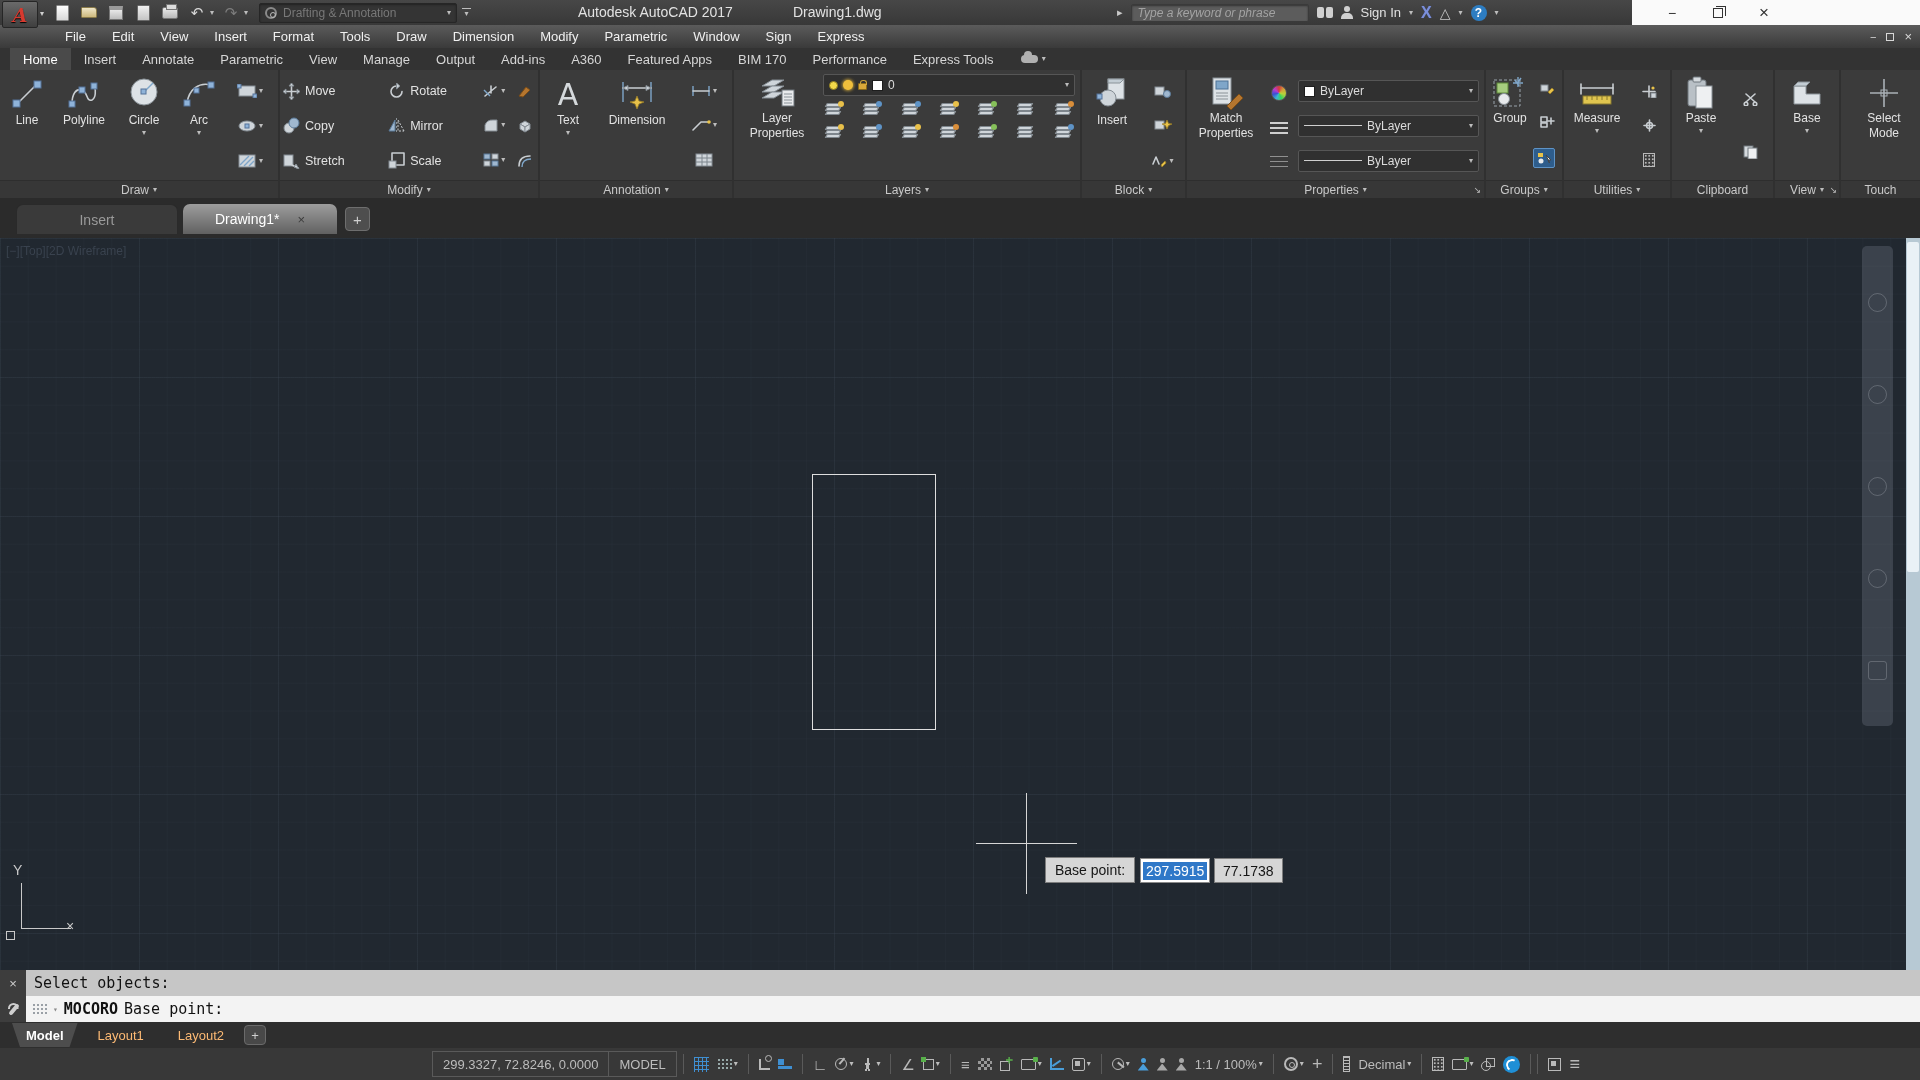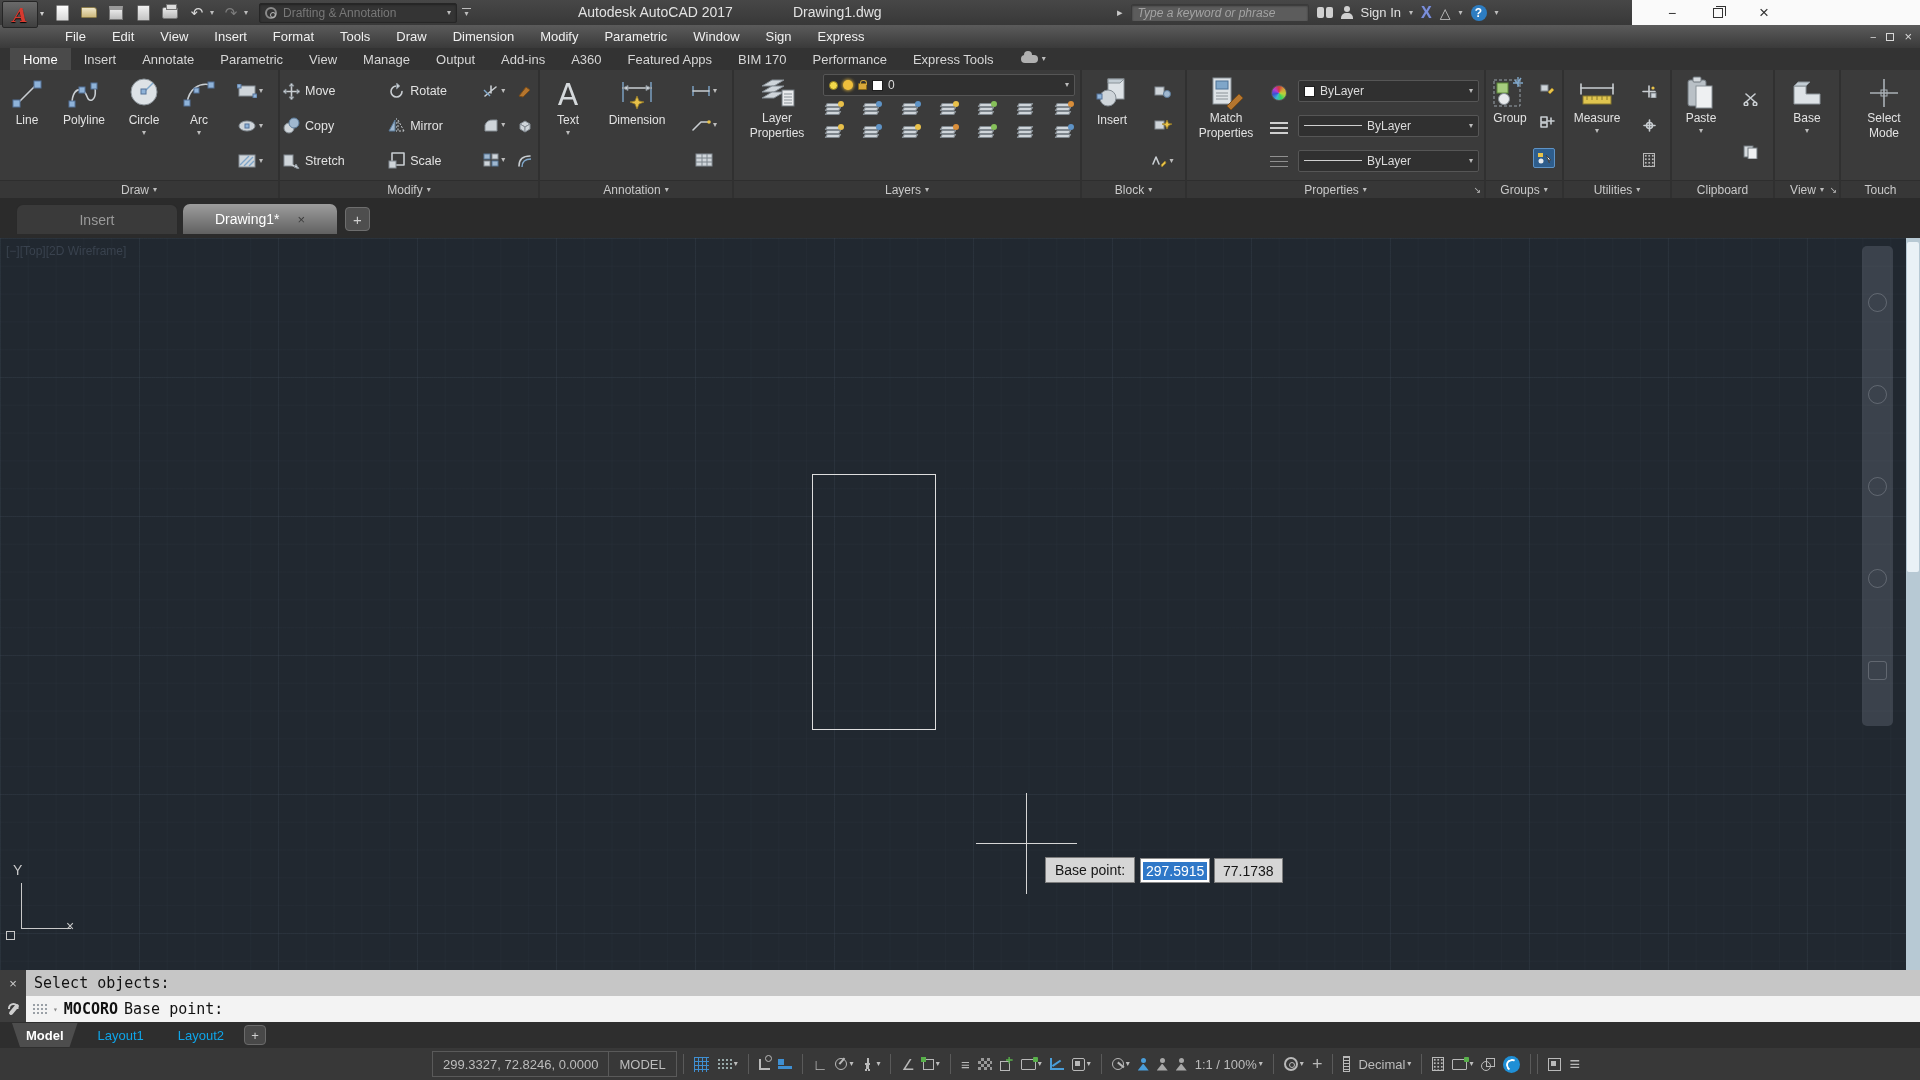--- a/index.html
+++ b/index.html
@@ -140,21 +140,21 @@
   .wrench:before{content:"";position:absolute;left:5px;top:0;width:4px;height:13px;background:#cfcfcf;transform:rotate(40deg);border-radius:2px}
   .wrench:after{content:"";position:absolute;left:1px;top:0;width:7px;height:7px;border:2px solid #cfcfcf;border-radius:50%;clip-path:polygon(0 0,100% 0,100% 55%,0 55%)}
   #cmd-history{left:26px;top:970px;width:1894px;height:26px;background:#c6c6c6;display:flex;align-items:center;padding-left:8px;font-family:"DejaVu Sans Mono",monospace;font-size:15px;color:#111}
   #cmd-prompt{left:26px;top:996px;width:1894px;height:26px;background:#f3f3f3;display:flex;align-items:center;gap:6px;padding-left:6px;font-family:"DejaVu Sans Mono",monospace;font-size:15px;color:#111}
   .dotgrid{width:15px;height:13px;background-image:radial-gradient(#9aa0a6 1px,transparent 1.2px);background-size:4px 4px}
   #cmd-prompt .ccaret{color:#8a8a8a;font-size:8px}
   #cmd-prompt b{font-weight:bold}
 
   
   #layouts{left:0;top:1022px;width:1920px;height:26px;background:#2e2e2e;display:flex;align-items:center;gap:6px;padding-left:12px}
-  .ltab{height:24px;display:flex;align-items:center;padding:0 14px;font-size:13px;color:#0ea5e9;clip-path:polygon(0 0,100% 0,calc(100% - 8px) 100%,8px 100%)}
+  .ltab{height:24px;display:flex;align-items:center;padding:0 14px;font-size:13px;color:#fdba74;clip-path:polygon(0 0,100% 0,calc(100% - 8px) 100%,8px 100%)}
   .ltab.active{background:#4d4d4d;color:#fff;font-weight:bold}
   #layout-plus{width:22px;height:20px;background:#484848;border:1px solid #6a6a6a;border-radius:4px;color:#cfcfcf;display:flex;align-items:center;justify-content:center;font-size:13px}
 
   
   #statusbar{left:0;top:1048px;width:1920px;height:32px;background:#383838;display:flex;align-items:center;padding-left:432px;font-size:13px;color:#bcbcbc}
   .sgroup{display:flex;align-items:center;border:1px solid #5a5a5a;height:26px}
   .scell{padding:0 10px;display:flex;align-items:center;height:100%}
   .scell+.scell{border-left:1px solid #5a5a5a}
   .ssep{width:1px;height:20px;background:#5a5a5a;margin:0 6px}
   .sico{display:flex;align-items:center;gap:2px;margin:0 4px}

